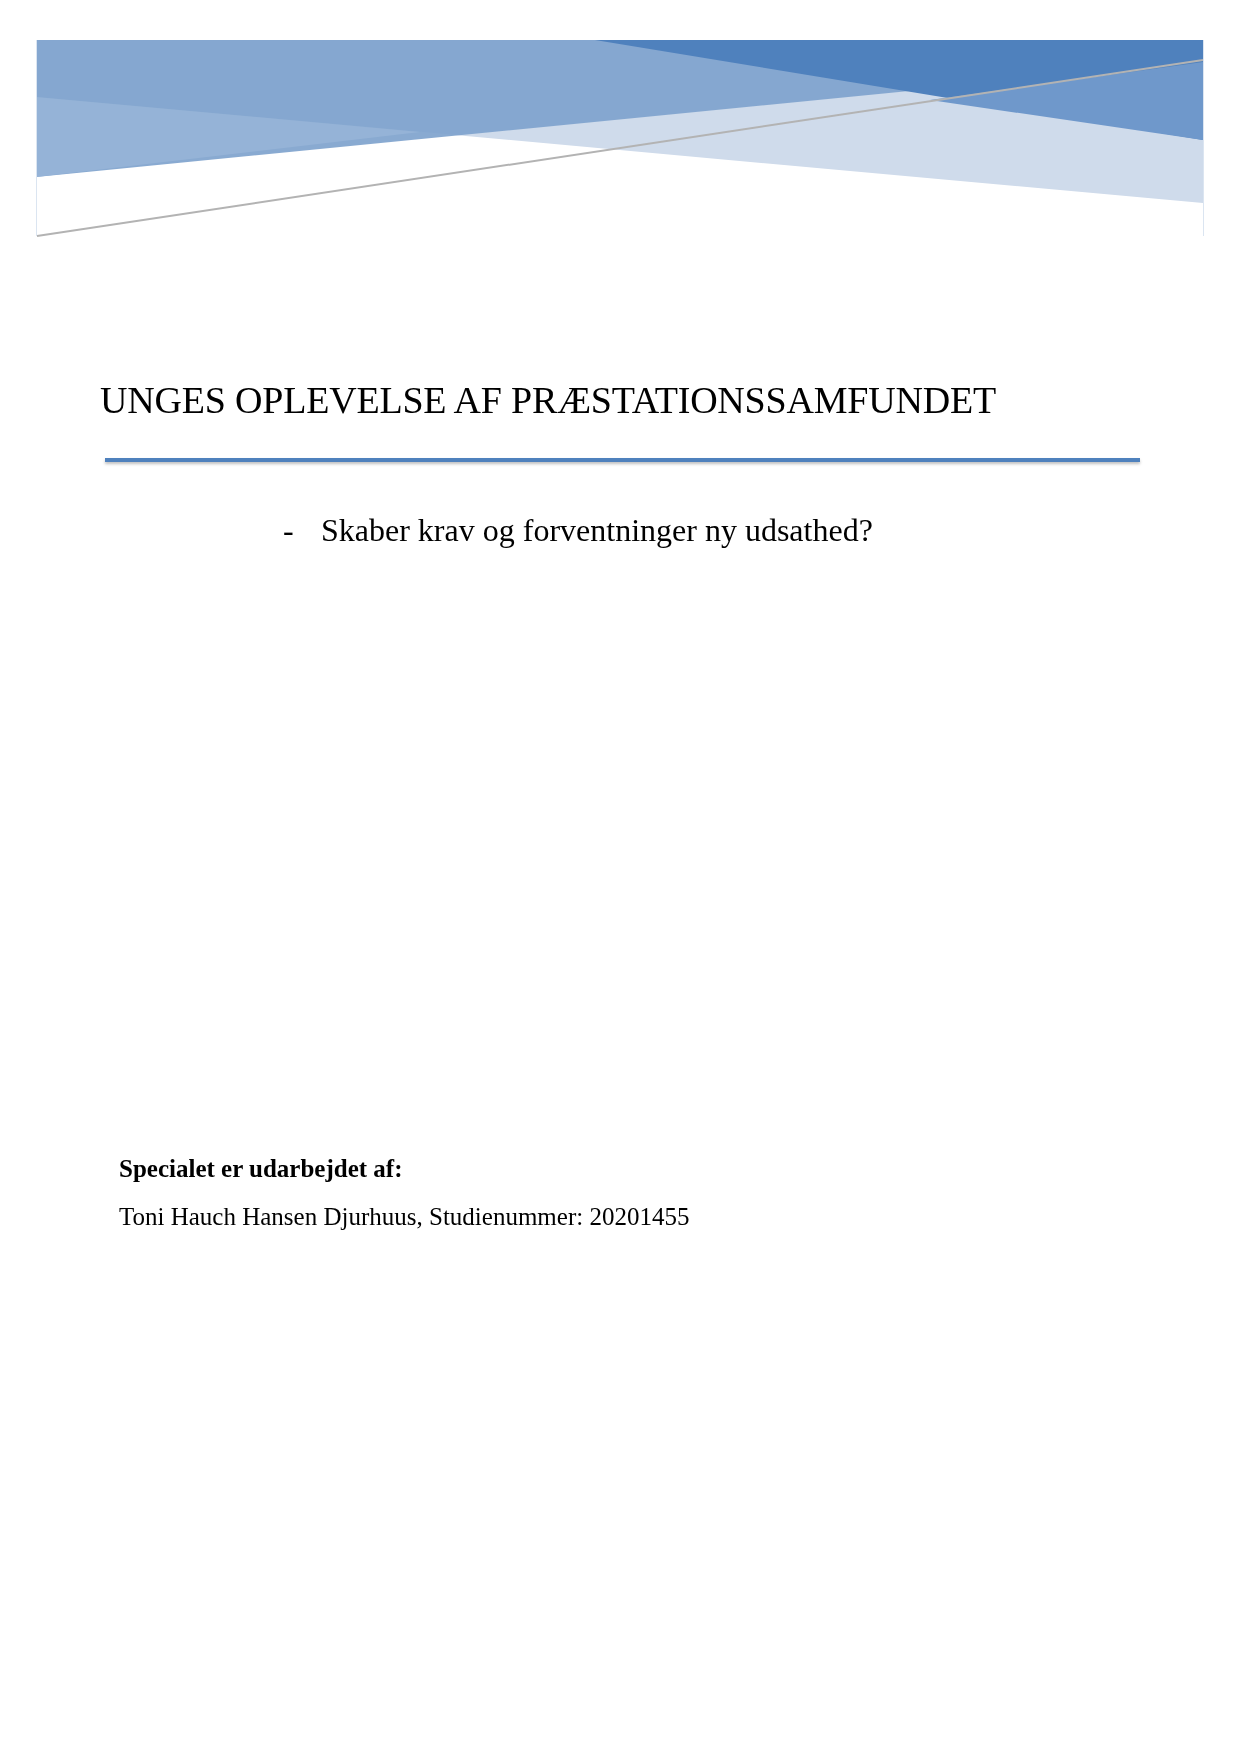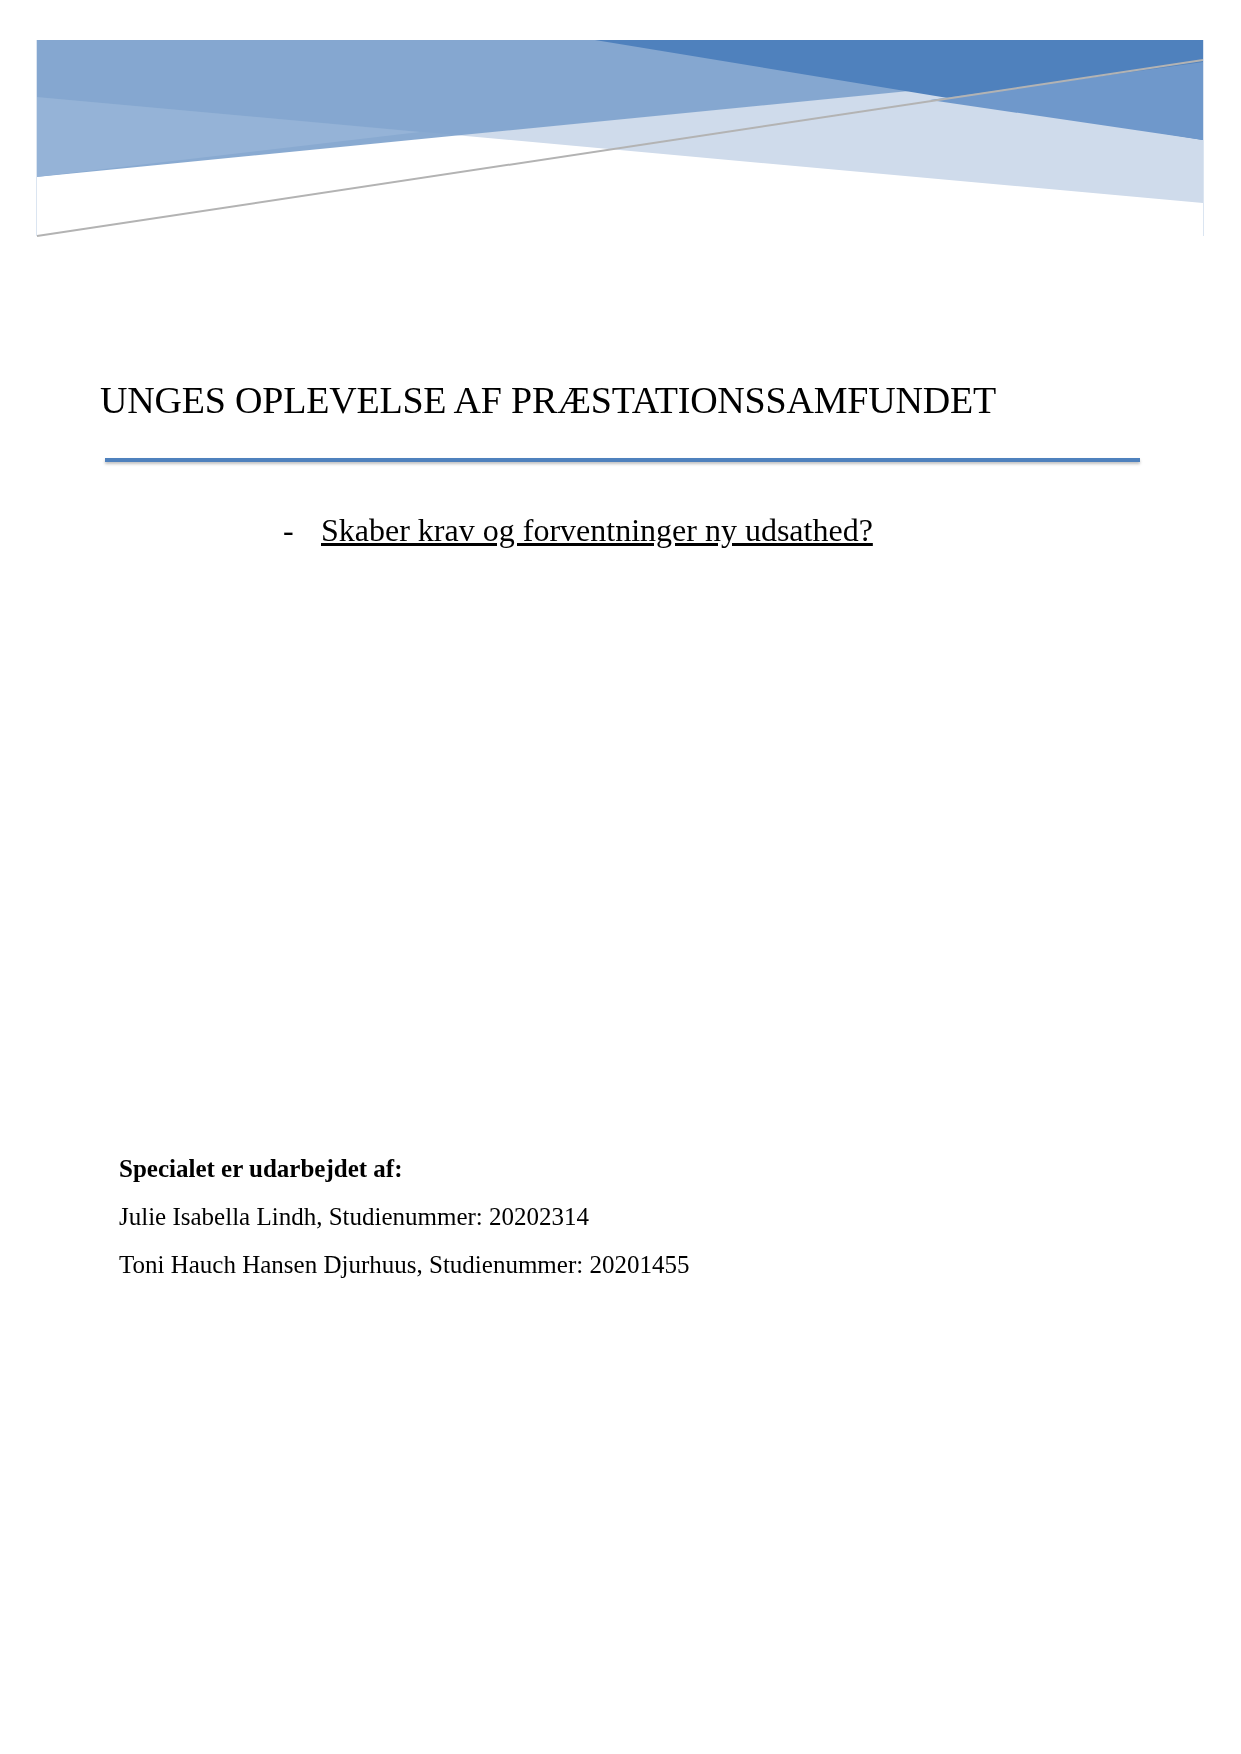--- a/index.html
+++ b/index.html
@@ -3,21 +3,21 @@
 <meta charset="utf-8">
 <style>
   html, body { margin: 0; padding: 0; background: #ffffff; }
   body { width: 1241px; height: 1754px; position: relative; overflow: hidden;
          font-family: "Liberation Serif", "DejaVu Serif", serif; color: #000; }
   .header-art { position: absolute; left: 0; top: 0; width: 1241px; height: 250px; }
   .title { position: absolute; left: 100px; width: 1041px; top: 378px; text-align: left;
            font-size: 38px; letter-spacing: -0.2px; white-space: nowrap; }
   .title-rule { position: absolute; left: 105px; width: 1035px; top: 458px; height: 4px;
                 background: #4f81bd; box-shadow: 0 2px 3px rgba(0,0,0,0.25); }
-  .subtitle { position: absolute; top: 512px; left: 283px; font-size: 32px; white-space: nowrap; text-decoration: underline; }
+  .subtitle { position: absolute; top: 512px; left: 283px; font-size: 32px; white-space: nowrap; }
   .subtitle .dash { display: inline-block; width: 38px; }
   .authors { position: absolute; left: 119px; top: 1154px; font-size: 25px; }
   .authors .heading { font-weight: bold; margin: 0 0 18px 0; line-height: 30px; }
   .authors .line { margin: 0 0 18px 0; line-height: 30px; }
 </style>
 </head>
 <body>
 
 <svg class="header-art" viewBox="0 0 1241 250" xmlns="http://www.w3.org/2000/svg">
 
@@ -39,15 +39,14 @@
 
 <div class="title">UNGES OPLEVELSE AF PRÆSTATIONSSAMFUNDET</div>
 <div class="title-rule"></div>
 
 <div class="subtitle">
   <span class="dash">-</span><span>Skaber krav og forventninger ny udsathed?</span>
 </div>
 
 <div class="authors">
   <div class="heading">Specialet er udarbejdet af:</div>
-  <div class="line">Julie Isabella Lindh, Studienummer: 20202314</div>
   <div class="line">Toni Hauch Hansen Djurhuus, Studienummer: 20201455</div>
 </div>
 
 </body></html>

